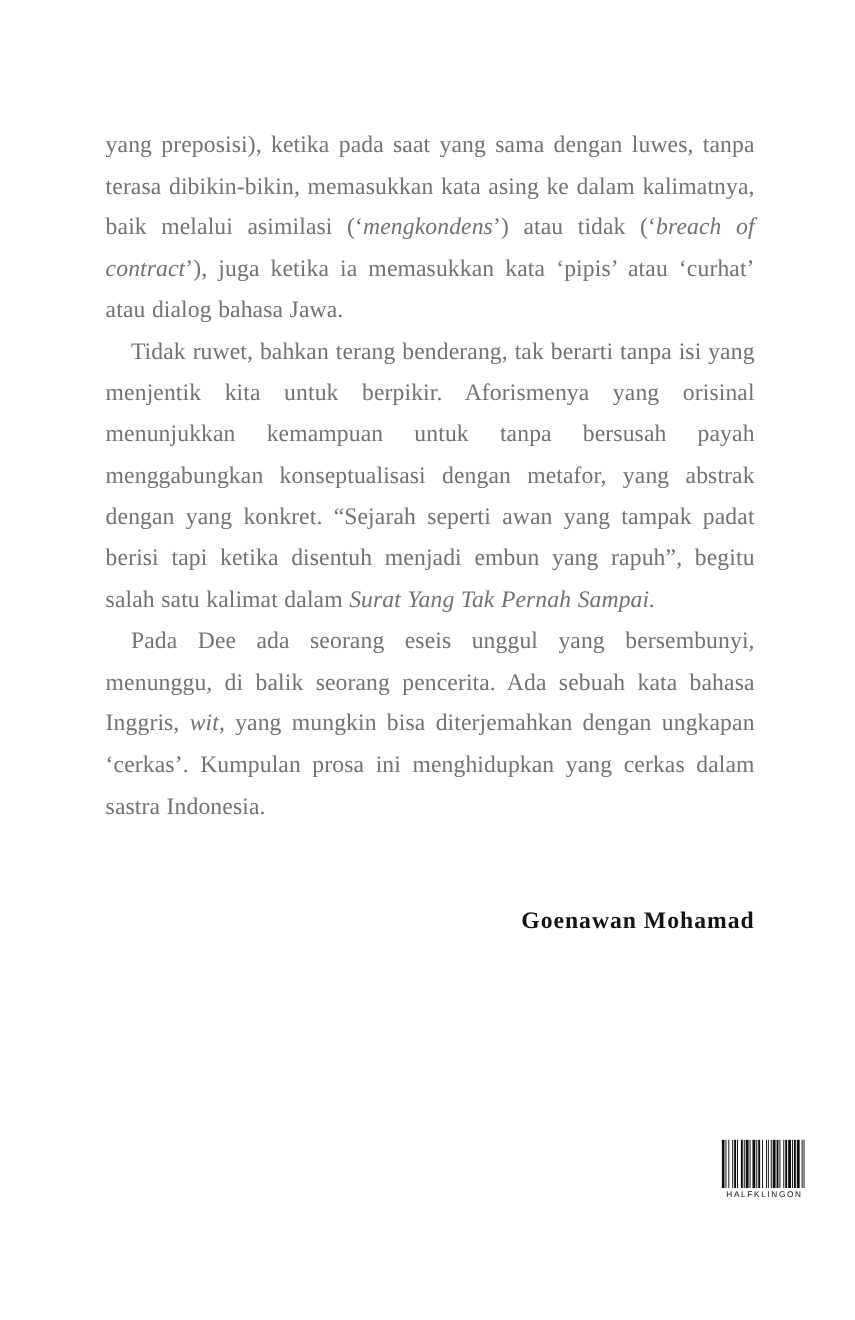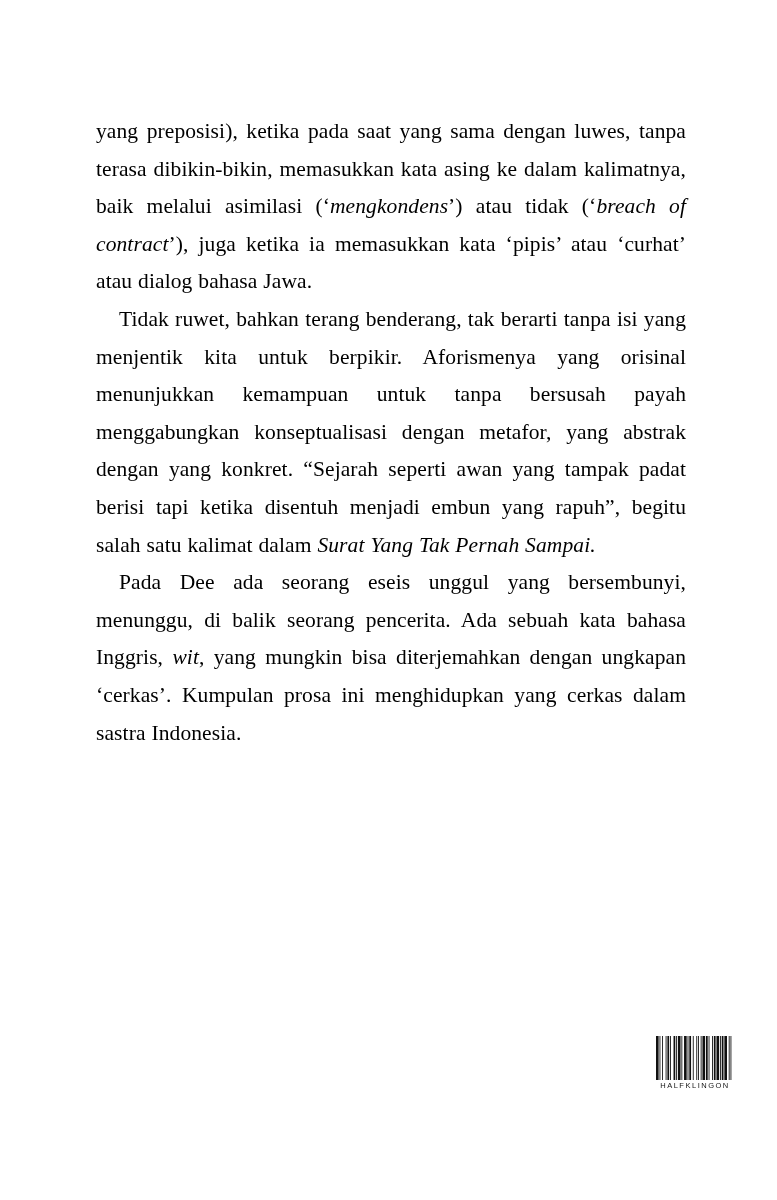--- a/index.html
+++ b/index.html
@@ -22,21 +22,21 @@
     left: 96px;
     top: 113px;
     width: 590px;
   }
   .para {
     margin: 0;
     font-size: 21.5px;
     line-height: 37.6px;
     text-align: justify;
     text-justify: inter-word;
-    color: #000000;
+    color: #737373;
     letter-spacing: 0.1px;
     word-spacing: 0.4px;
   }
   .para.indent {
     text-indent: 23px;
   }
   .para + .para {
     margin-top: 0;
   }
   .para i, .para em {
@@ -82,20 +82,21 @@
 <body>
 
 <div class="page">
 
   <div class="textblock">
     <p class="para"><span>yang preposisi), ketika pada saat yang sama dengan luwes, tanpa terasa dibikin-bikin, memasukkan kata asing ke dalam kalimatnya, baik melalui asimilasi (‘</span><i>mengkondens</i><span>’) atau tidak (‘</span><i>breach of contract</i><span>’), juga ketika ia memasukkan kata ‘pipis’ atau ‘curhat’ atau dialog bahasa Jawa.</span></p>
     <p class="para indent"><span>Tidak ruwet, bahkan terang benderang, tak berarti tanpa isi yang menjentik kita untuk berpikir. Aforismenya yang orisinal menunjukkan kemampuan untuk tanpa bersusah payah menggabungkan konseptualisasi dengan metafor, yang abstrak dengan yang konkret. “Sejarah seperti awan yang tampak padat berisi tapi ketika disentuh menjadi embun yang rapuh”, begitu salah satu kalimat dalam </span><i>Surat Yang Tak Pernah Sampai.</i></p>
     <p class="para indent"><span>Pada Dee ada seorang eseis unggul yang bersembunyi, menunggu, di balik seorang pencerita. Ada sebuah kata bahasa Inggris, </span><i>wit</i><span>, yang mungkin bisa diterjemahkan dengan ungkapan ‘cerkas’. Kumpulan prosa ini menghidupkan yang cerkas dalam sastra Indonesia.</span></p>
   </div>
 
+  <div class="signature">Goenawan Mohamad</div>
 
   <div class="barcode-block">
     <svg class="barcode-bars" viewBox="0 0 100 44" preserveAspectRatio="none">
         <rect x="0.000" y="0" width="3.371" height="44" fill="#101010"></rect>
         <rect x="4.494" y="0" width="1.124" height="44" fill="#101010"></rect>
         <rect x="7.865" y="0" width="1.124" height="44" fill="#101010"></rect>
         <rect x="12.360" y="0" width="1.124" height="44" fill="#101010"></rect>
         <rect x="14.607" y="0" width="2.247" height="44" fill="#101010"></rect>
         <rect x="17.978" y="0" width="1.124" height="44" fill="#101010"></rect>
         <rect x="22.472" y="0" width="2.247" height="44" fill="#101010"></rect>

